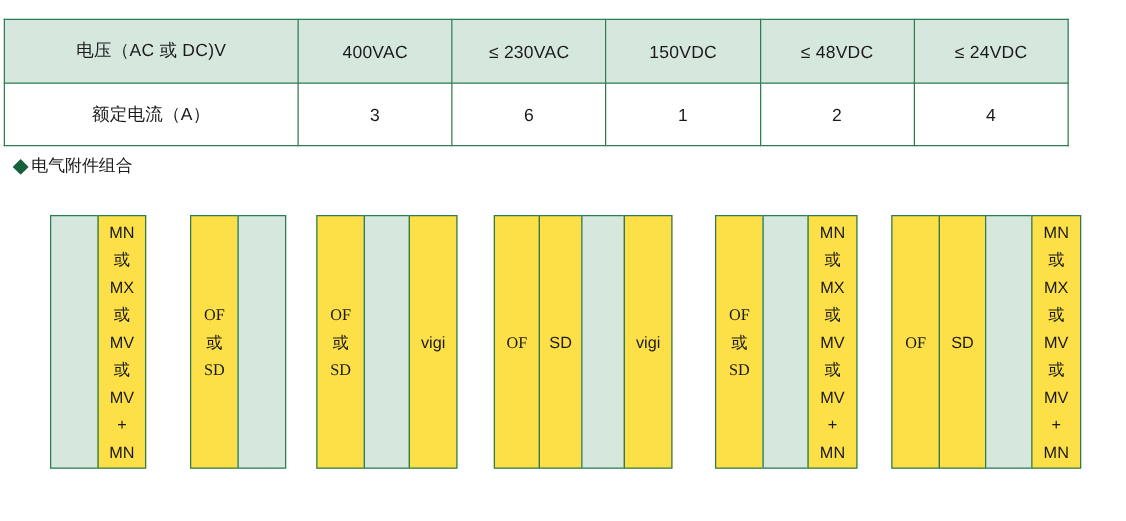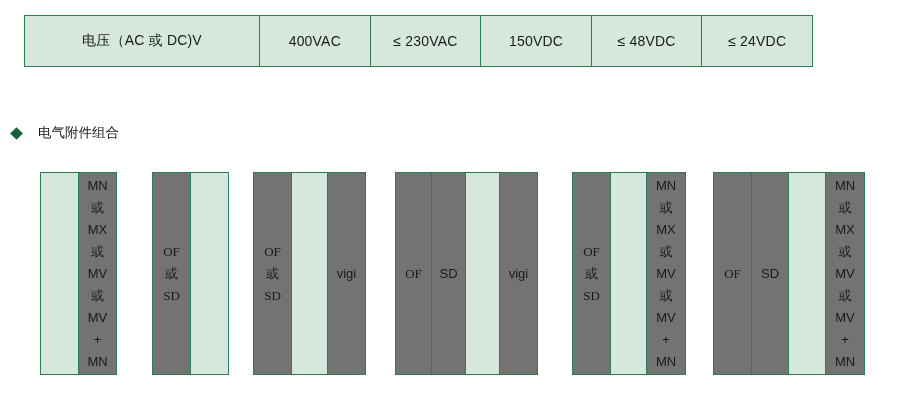--- a/index.html
+++ b/index.html
@@ -12,23 +12,23 @@
     background: #ffffff;
     font-family: "Liberation Sans", "DejaVu Sans", sans-serif;
     color: #231f20;
     overflow: hidden;
     position: relative;
   }
 
   
   .spec-table-wrap {
     position: absolute;
-    left: 24px;
+    left: 3px;
     top: 15px;
-    width: 789px;
+    width: 852px;
   }
   table.spec-table {
     border-collapse: collapse;
     width: 100%;
     table-layout: fixed;
   }
   table.spec-table td {
     border: 1px solid #2e7d52;
     text-align: center;
     vertical-align: middle;
@@ -48,21 +48,21 @@
     width: 232px;
   }
 
   
   .section-heading {
     position: absolute;
     left: 12px;
     top: 124px;
     display: flex;
     align-items: center;
-    gap: 17px;
+    gap: 4px;
     font-size: 13.5px;
     color: #1a1a1a;
   }
   .diamond-bullet {
     width: 9px;
     height: 9px;
     background: #15603a;
     transform: rotate(45deg);
     display: inline-block;
     flex: 0 0 auto;
@@ -84,21 +84,21 @@
     box-sizing: border-box;
   }
   .combo-cell {
     box-sizing: border-box;
     border: 1px solid #2e7d52;
     margin-left: -1px;
     display: flex;
     align-items: center;
     justify-content: center;
     height: 100%;
-    background: #737373;
+    background: #fde047;
   }
   .combo-cell:first-child {
     margin-left: 0;
     font-family: Liberation Serif, serif;
   }
   .combo-cell.fill-green {
     background: #d6e8dd;
   }
   .combo-text {
     font-size: 13px;
@@ -115,20 +115,28 @@
   <table class="spec-table">
     <tbody>
       <tr class="header-row">
         <td class="label-cell">电压（AC 或 DC)V</td>
         <td>400VAC</td>
         <td>≤ 230VAC</td>
         <td>150VDC</td>
         <td>≤ 48VDC</td>
         <td>≤ 24VDC</td>
       </tr>
+      <tr class="data-row">
+        <td class="label-cell">额定电流（A）</td>
+        <td>3</td>
+        <td>6</td>
+        <td>1</td>
+        <td>2</td>
+        <td>4</td>
+      </tr>
     </tbody>
   </table>
 </div>
 
 <div class="section-heading">
   <span class="diamond-bullet"></span>
   <span>电气附件组合</span>
 </div>
 
 <div class="diagram" id="diagram">

